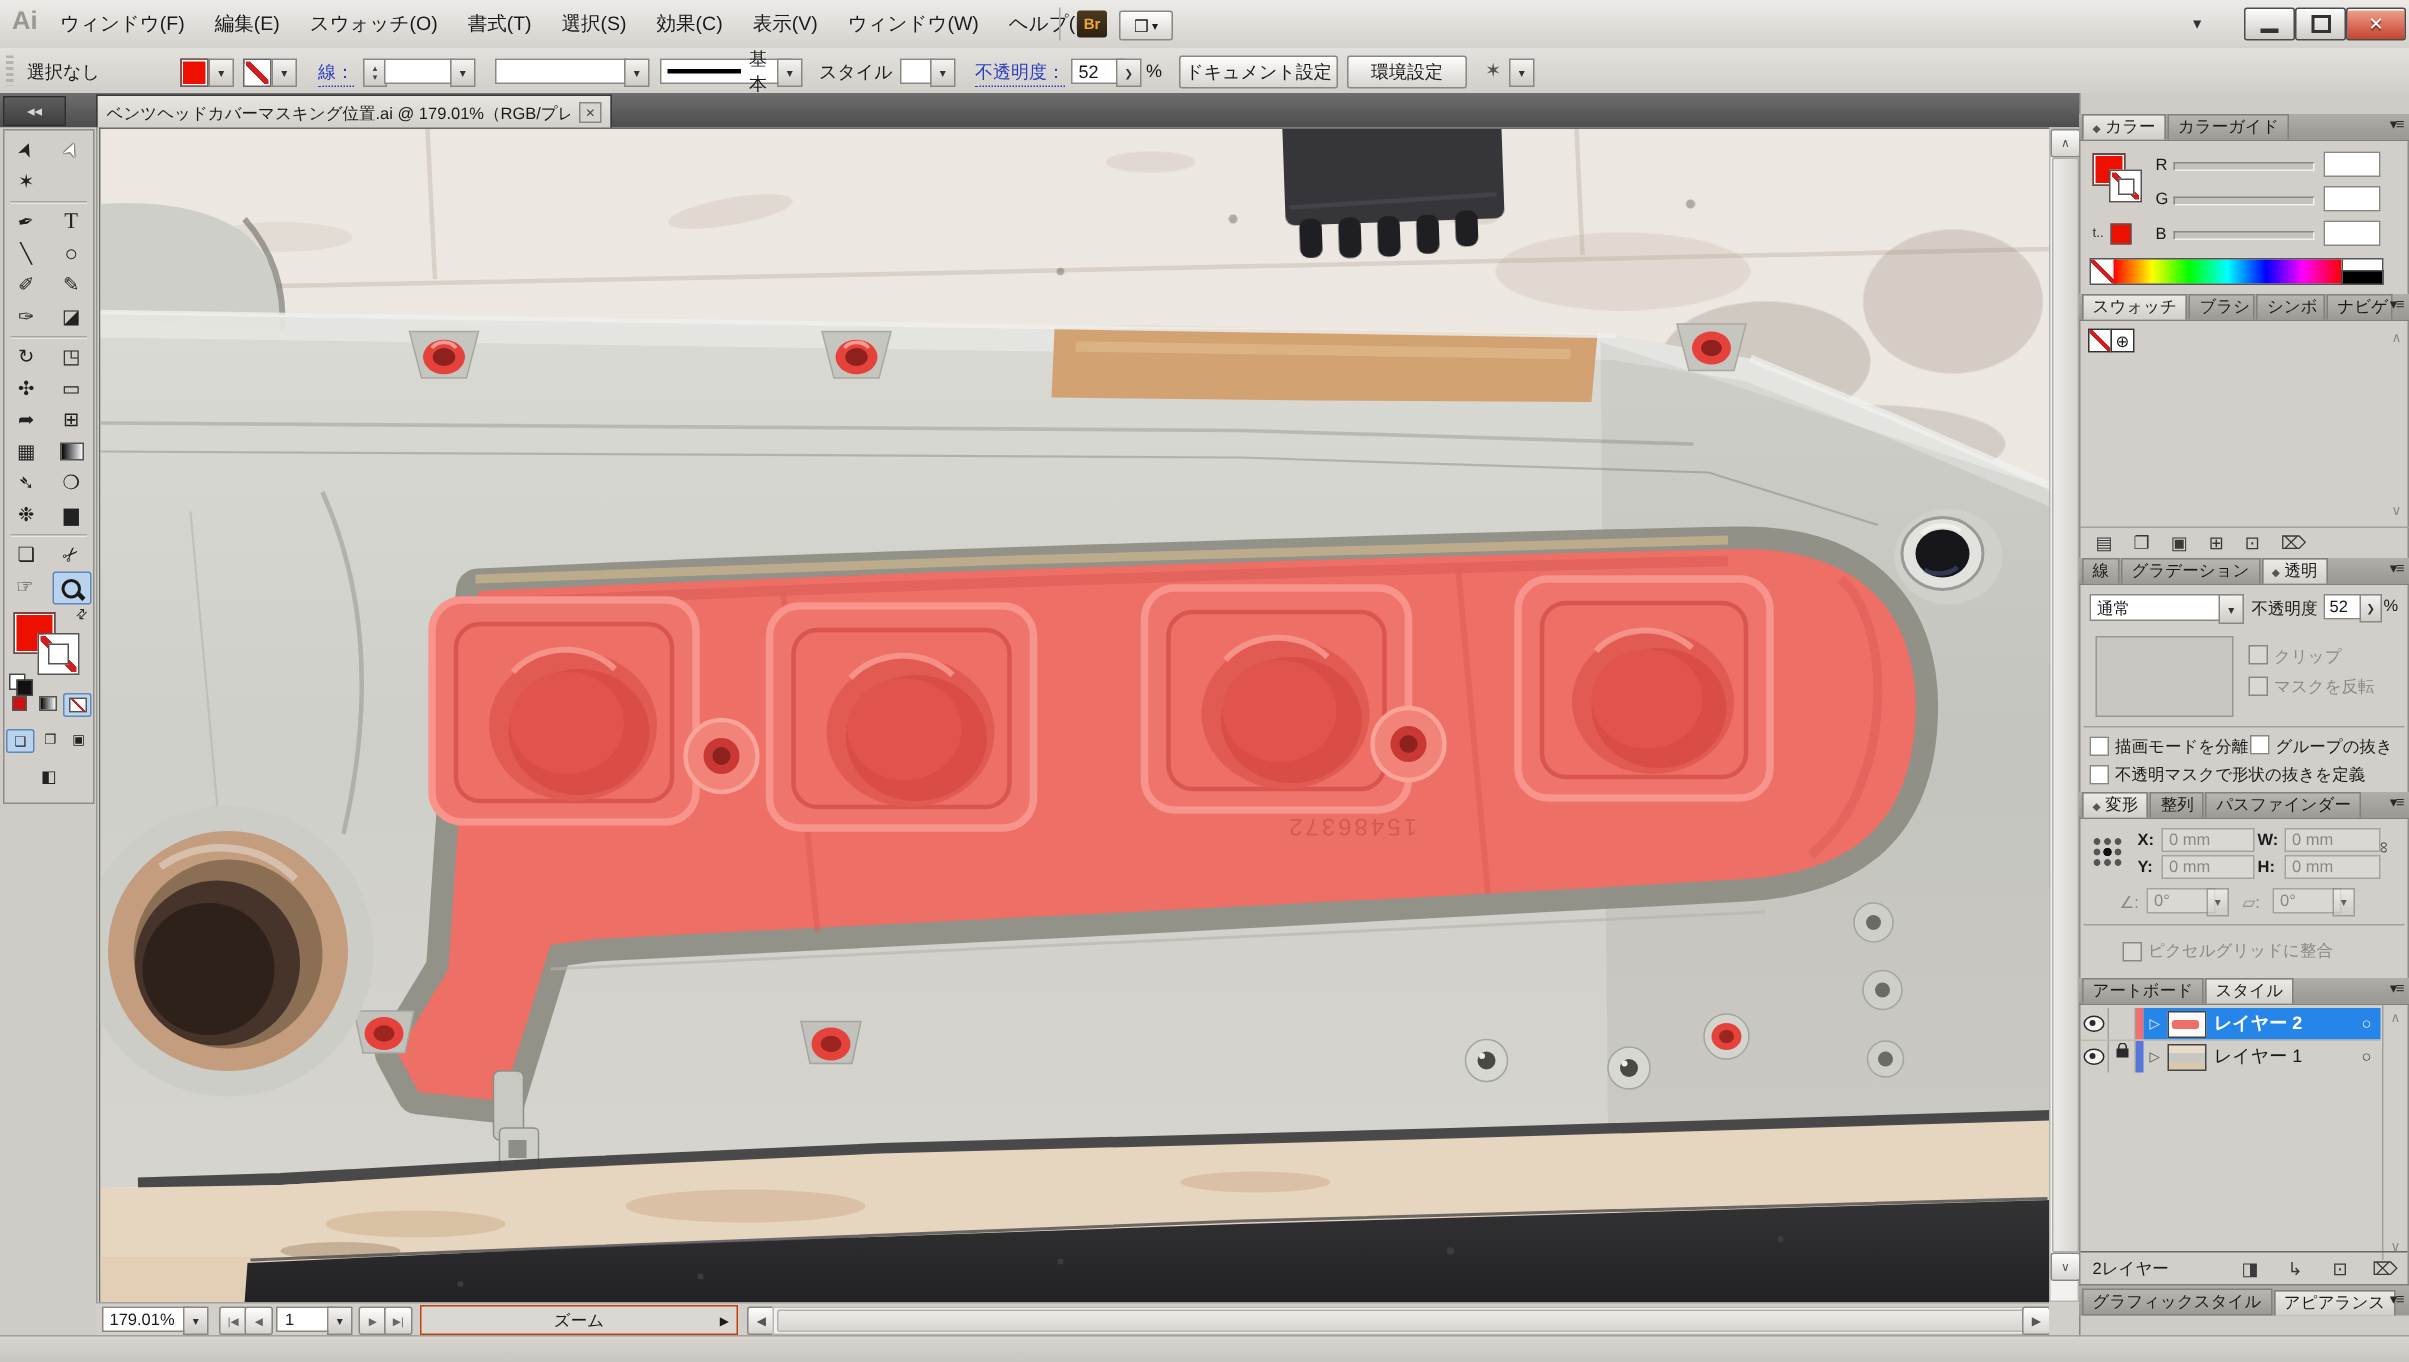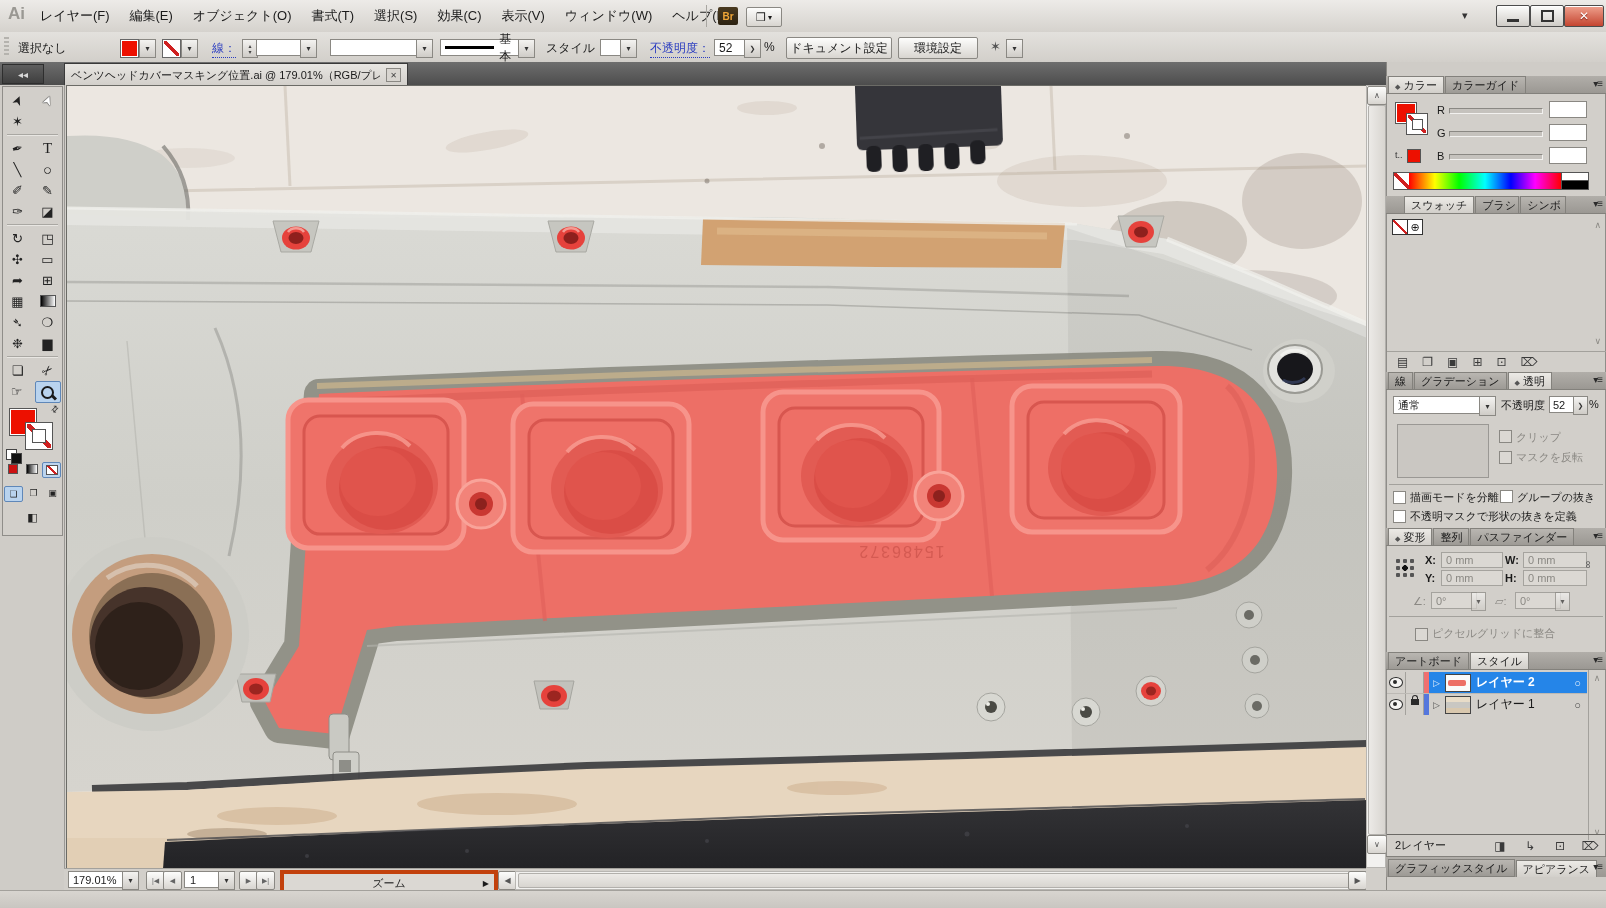--- a/index.html
+++ b/index.html
@@ -41,21 +41,21 @@
   .mag i{position:absolute;left:8px;top:8px;width:6px;height:2.5px;background:#1a1a1a;transform:rotate(45deg)}
   .slash{background:linear-gradient(45deg,transparent 43%,#cf2020 43%,#cf2020 57%,transparent 57%),#fff}
   .groove{height:4px;border:1px solid #8a8883;border-right-color:#f2f1ef;border-bottom-color:#f2f1ef;background:#c5c2bd}
 </style>
 </head>
 <body>
 
 <div class="abs" style="left:0;top:0;width:1606px;height:32px;background:linear-gradient(#edebe8,#d5d2cd);border-bottom:1px solid #9a9894">
   <span class="abs" style="left:8px;top:4px;font-size:17px;font-weight:bold;color:#9a9893">Ai</span>
   <div class="abs" style="left:30px;top:0">
-    <span class="menu-item">レイヤー(F)</span><span class="menu-item">編集(E)</span><span class="menu-item">オブジェクト(O)</span><span class="menu-item">書式(T)</span><span class="menu-item">選択(S)</span><span class="menu-item">効果(C)</span><span class="menu-item">表示(V)</span><span class="menu-item">ウィンドウ(W)</span><span class="menu-item">ヘルプ(H)</span>
+    <span class="menu-item">ウィンドウ(F)</span><span class="menu-item">編集(E)</span><span class="menu-item">スウォッチ(O)</span><span class="menu-item">書式(T)</span><span class="menu-item">選択(S)</span><span class="menu-item">効果(C)</span><span class="menu-item">表示(V)</span><span class="menu-item">ウィンドウ(W)</span><span class="menu-item">ヘルプ(H)</span>
   </div>
   <div class="abs" style="left:706px;top:5px;width:1px;height:22px;background:#a8a6a1"></div>
   <div class="abs" style="left:718px;top:7px;width:20px;height:18px;background:linear-gradient(#4a3a20,#2c2211);border:1px solid #6e delete5b3a;border-radius:2px;color:#f0a637;font-size:10px;font-weight:bold;display:flex;align-items:center;justify-content:center">
     <span>Br</span>
   </div>
   <div class="abs btn" style="left:746px;top:7px;width:34px;height:18px;gap:2px">
     <span style="font-size:11px">❒</span>
     <span style="font-size:8px">▾</span>
   </div>
   <span class="abs" style="left:1462px;top:9px;font-size:11px;color:#333">▾</span>
@@ -541,21 +541,21 @@
   </div>
   <div class="abs dd" style="left:154px;top:2px;height:17px">
       <span>▾</span>
     </div>
   <div class="abs btn" style="left:175px;top:2px;width:17px;height:17px;font-size:7px;color:#666">
       <span>▶</span>
     </div>
   <div class="abs btn" style="left:192px;top:2px;width:17px;height:17px;font-size:7px;color:#666">
       <span>▶|</span>
     </div>
-  <div class="abs" style="left:216px;top:1px;width:210px;height:18px;border:4px solid #c2410c;background:#dbd8d3;display:flex;align-items:center;justify-content:center;gap:8px">
+  <div class="abs" style="left:216px;top:1px;width:210px;height:18px;border:1px solid #c2410c;background:#dbd8d3;display:flex;align-items:center;justify-content:center;gap:8px">
     <span style="font-size:11px">ズーム</span>
     <span style="font-size:8px;position:absolute;right:5px">▶</span>
   </div>
   <div class="abs btn" style="left:434px;top:2px;width:17px;height:17px;font-size:8px;color:#555">
       <span>◀</span>
     </div>
   <div class="abs" style="left:451px;top:2px;width:851px;height:17px;background:#f2f1ef;border:1px solid #b8b6b2">
     <div style="position:absolute;left:2px;top:1px;width:845px;height:13px;background:linear-gradient(#eceae7,#d8d5d0);border:1px solid #b2b0ac;border-radius:2px"></div>
   </div>
   <div class="abs btn" style="left:1284px;top:2px;width:17px;height:17px;font-size:8px;color:#555">
@@ -588,21 +588,21 @@
     <div class="abs" id="cpMini" style="left: 20px; top: 55px; width: 12px; height: 12px; border: 1px solid rgb(85, 85, 85); background: rgb(237, 16, 0);"></div>
     <div class="abs slash" style="left:6px;top:78px;width:16px;height:16px;border:1px solid #555"></div>
     <div class="abs" style="left:22px;top:78px;width:152px;height:16px;border:1px solid #555;border-left:none;background:linear-gradient(90deg,#f00,#ff0 17%,#0f0 33%,#0ff 50%,#00f 67%,#f0f 83%,#f00)"></div>
     <div class="abs" style="left:174px;top:78px;width:26px;height:8px;background:#fff;border:1px solid #555"></div>
     <div class="abs" style="left:174px;top:86px;width:26px;height:8px;background:#000;border:1px solid #555"></div>
   </div>
 </div>
 
 <div class="abs" style="left:1386px;top:196px;width:220px;height:176px">
   <div class="panel-bar" style="position:relative">
-    <span class="ptab on" style="margin-left:18px">スウォッチ</span><span class="ptab off" style="max-width:30px">ブラシ</span><span class="ptab off" style="max-width:32px">シンボ</span><span class="ptab off" style="max-width:30px">ナビゲ</span><span class="ptab off" style="max-width:28px">情報</span>
+    <span class="ptab on" style="margin-left:2px">スウォッチ</span><span class="ptab off" style="max-width:30px">ブラシ</span><span class="ptab off" style="max-width:32px">シンボ</span><span class="ptab off" style="max-width:30px">ナビゲ</span><span class="ptab off" style="max-width:28px">情報</span>
     <span class="pmenu">▾≡</span>
   </div>
   <div class="panel-body" style="position:relative;height:158px">
     <div class="abs slash" style="left:5px;top:5px;width:14px;height:14px;border:1px solid #333"></div>
     <div class="abs" style="left:20px;top:5px;width:14px;height:14px;border:1px solid #333;background:#fff;display:flex;align-items:center;justify-content:center;font-size:11px">
         <span>⊕</span>
       </div>
     <span class="abs" style="right:4px;top:6px;font-size:9px;color:#8b8984">∧</span>
     <span class="abs" style="right:4px;bottom:26px;font-size:9px;color:#8b8984">∨</span>
     <div class="abs" style="left:0;bottom:0;width:218px;height:20px;border-top:1px solid #a3a19c;display:flex;align-items:center;gap:14px;padding-left:10px;font-size:12px;color:#3a3a3a">

